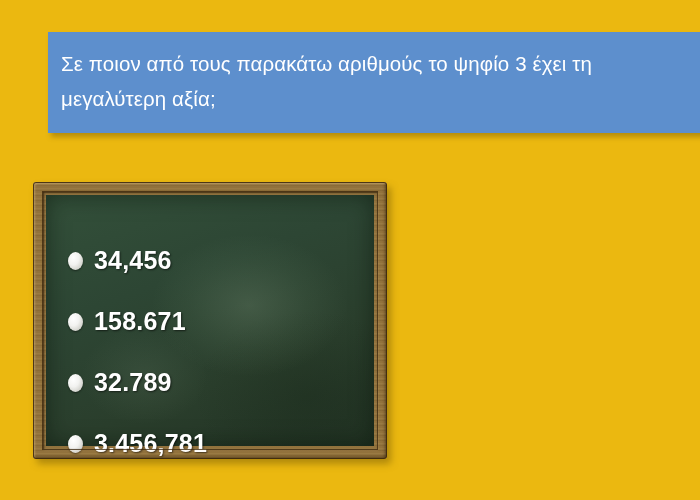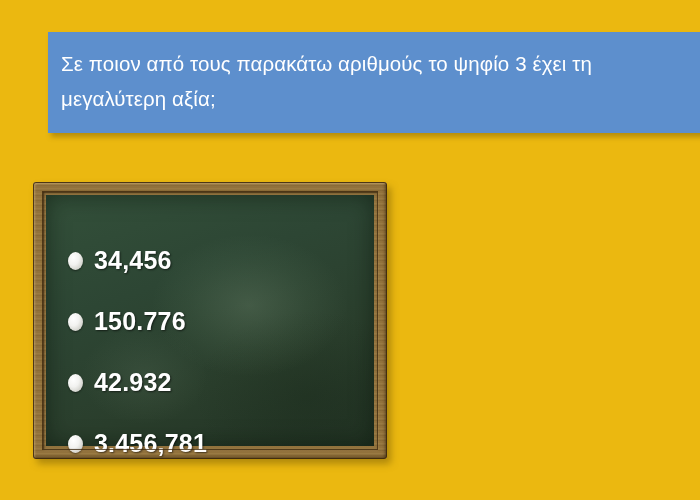--- a/index.html
+++ b/index.html
@@ -140,26 +140,26 @@
     <div id="frame-bevel"></div>
     <div id="board-surface">
 
       <div class="option-row">
         <span class="option-bullet"></span>
         <span class="option-label">34,456</span>
       </div>
 
       <div class="option-row">
         <span class="option-bullet"></span>
-        <span class="option-label">150.776</span>
+        <span class="option-label">158.671</span>
       </div>
 
       <div class="option-row">
         <span class="option-bullet"></span>
-        <span class="option-label">42.932</span>
+        <span class="option-label">32.789</span>
       </div>
 
       <div class="option-row">
         <span class="option-bullet"></span>
         <span class="option-label">3.456,781</span>
       </div>
 
     </div>
     <div id="frame-inner-bevel"></div>
   </div>

